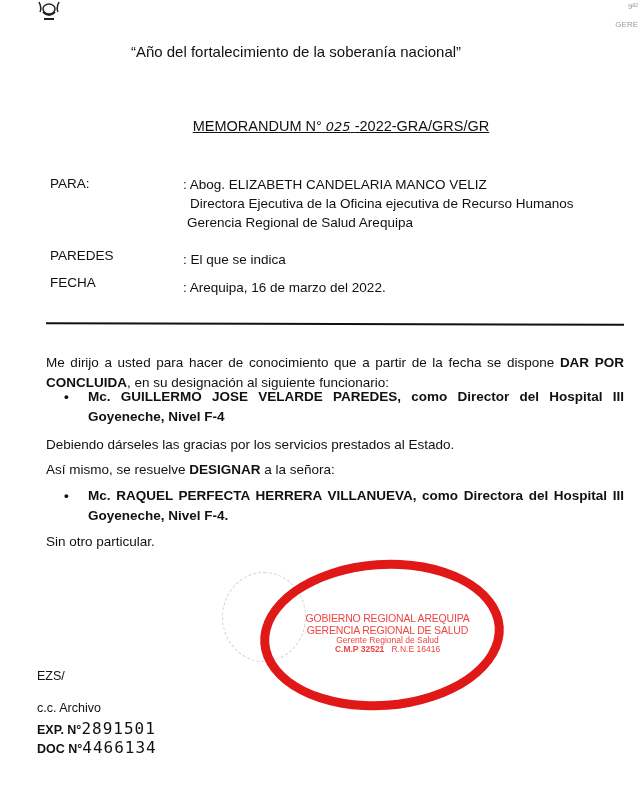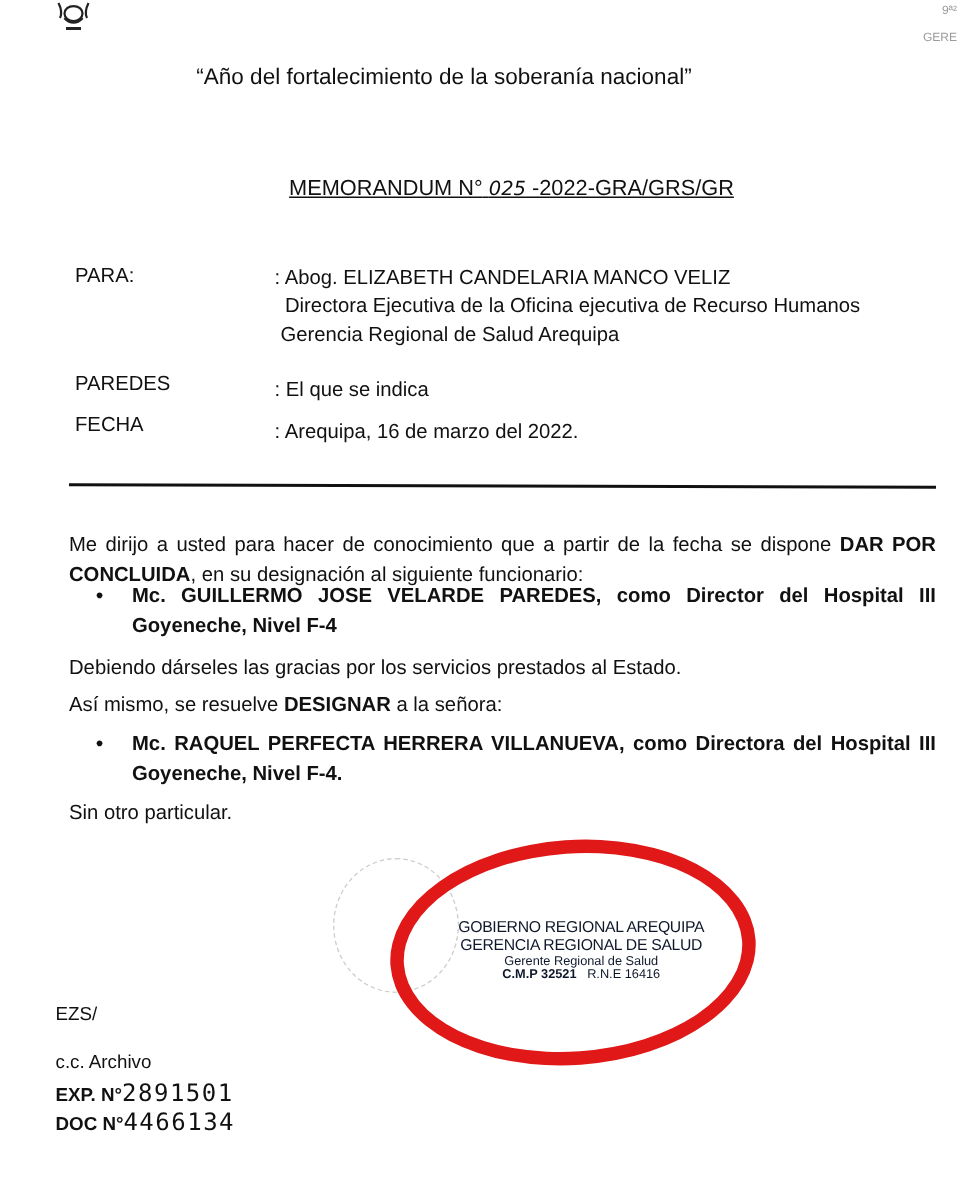--- a/index.html
+++ b/index.html
@@ -19,21 +19,21 @@
   .rule { left: 46px; width: 578px; height: 2px; background: #111; top: 323px; transform: rotate(0.15deg); }
   .para { left: 46px; width: 578px; font-size: 13.5px; line-height: 20px; text-align: justify; }
   .bullet-row { left: 64px; width: 560px; font-size: 13.5px; line-height: 20px; display: flex; }
   .bullet-row .dot { width 20px; min-width: 24px; font-weight: bold; }
   .bullet-row .txt { flex: 1; text-align: justify; }
   b { font-weight: bold; }
   .seal-grey { left: 222px; top: 572px; width: 82px; height: 88px; border-radius: 50%;
     border: 1px dashed #cfcfcf; }
   .seal-red { left: 260px; top: 560px; width: 244px; height: 150px; border-radius: 50%;
     border: 9px solid #e01818; box-sizing: border-box; transform: rotate(-4deg); }
-  .stamp-text { left: 300px; top: 612px; width: 175px; font-family: "Liberation Sans", sans-serif; color: #0f172a; text-align: center; }
+  .stamp-text { left: 300px; top: 612px; width: 175px; font-family: "Liberation Sans", sans-serif; color: #ef4444; text-align: center; }
   .stamp-org { font-size: 10.5px; line-height: 12px; letter-spacing: -0.2px; }
   .stamp-sig { border-top: 2px dotted #111; margin-top: 6px; padding-top: 1px; font-size: 10px; line-height: 11px; }
   .stamp-small { font-size: 8.5px; line-height: 9px; }
   .footer { left: 37px; font-size: 12.5px; }
   .handnum { font-family: "DejaVu Sans Mono", monospace; font-size: 16px; letter-spacing: 1px; }
 </style>
 </head>
 <body>
 
 <div class="abs crest">

